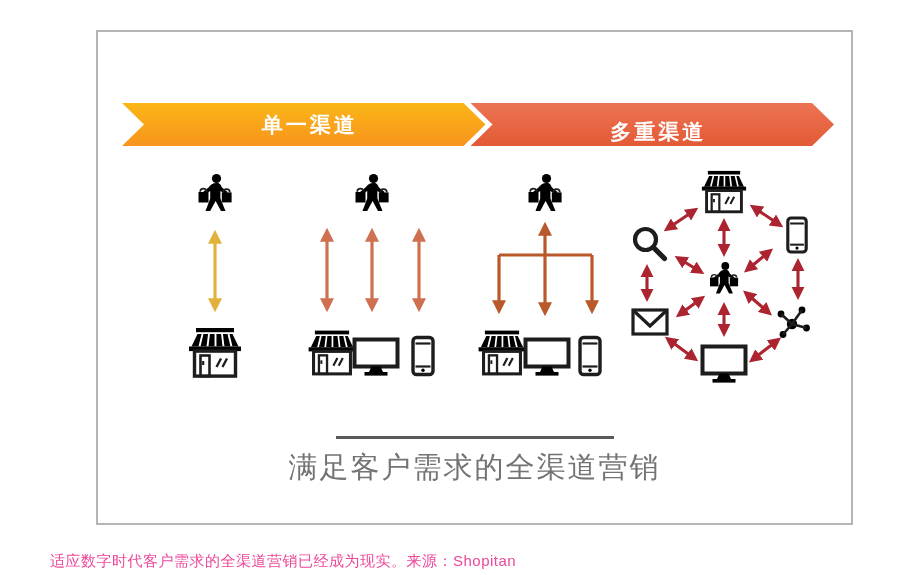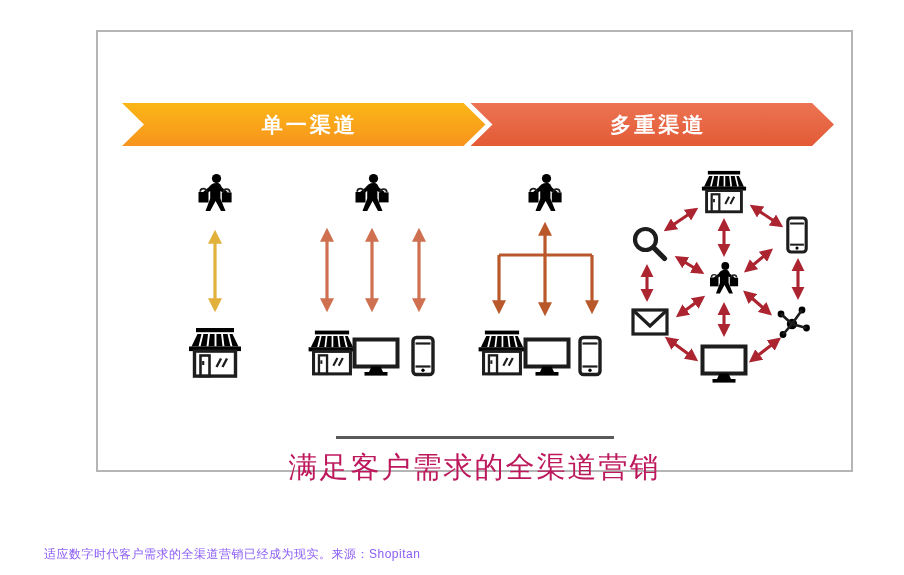--- a/index.html
+++ b/index.html
@@ -1,38 +1,38 @@
 <!DOCTYPE html>
 <html><head>
 <meta charset="utf-8">
 <style>
   html,body{margin:0;padding:0;background:#fff;}
   .page{position:relative;width:904px;height:575px;background:#fff;overflow:hidden;
         font-family:"Liberation Sans","DejaVu Sans",sans-serif;}
-  .figure-box{position:absolute;left:96px;top:30px;width:757px;height:442px;
+  .figure-box{position:absolute;left:96px;top:30px;width:757px;height:495px;
               background:#fff;border:2px solid #b5b5b5;box-sizing:border-box;}
   
   .chevrons{position:absolute;left:24px;top:71px;width:712px;height:43px;display:flex;}
   .chev{flex:1 1 0;height:43px;display:flex;align-items:center;justify-content:center;
         clip-path:polygon(0 0, calc(100% - 22px) 0, 100% 50%, calc(100% - 22px) 100%, 0 100%, 22px 50%);}
-  .chev + .chev{margin-left:-15px;}
+  .chev + .chev{margin-left:-15px;align-items:flex-end;}
   .chev span{color:#fff;font-weight:bold;font-size:21px;letter-spacing:3px;padding-left:12px;white-space:nowrap;}
   .c1{background:linear-gradient(180deg,#FBB616 0%,#F7941E 100%);}
   .c2{background:linear-gradient(180deg,#EC7453 0%,#E35A35 100%);}
   .c3{background:linear-gradient(180deg,#F26330 0%,#EC5224 100%);}
   .c4{background:linear-gradient(180deg,#DB2027 0%,#CE1E26 100%);}
   
   .diagram{position:absolute;left:0;top:0;width:753px;height:486px;color:#1d1d1d;}
   .arr{fill:none;stroke-width:3.2;}
   
   .fig-footer{position:absolute;left:0;top:404px;width:100%;text-align:center;}
   .divider{width:278px;margin:0 auto;border-top:3px solid #5a5a5a;}
-  .fig-title{margin-top:9px;font-size:29px;letter-spacing:2px;color:#be185d;}
+  .fig-title{margin-top:9px;font-size:29px;letter-spacing:2px;color:#737373;}
   
-  .caption{position:absolute;left:38px;top:540px;font-size:12px;color:#8b5cf6;letter-spacing:0.5px;margin:6px;white-space:nowrap;}
+  .caption{position:absolute;left:38px;top:540px;font-size:15px;color:#ec4899;letter-spacing:0.5px;margin:12px;white-space:nowrap;}
 </style>
 </head>
 <body>
 
 <div class="page">
   <div class="figure-box">
 
     <div class="chevrons">
       <div class="chev c1">
         <span>单一渠道</span>

